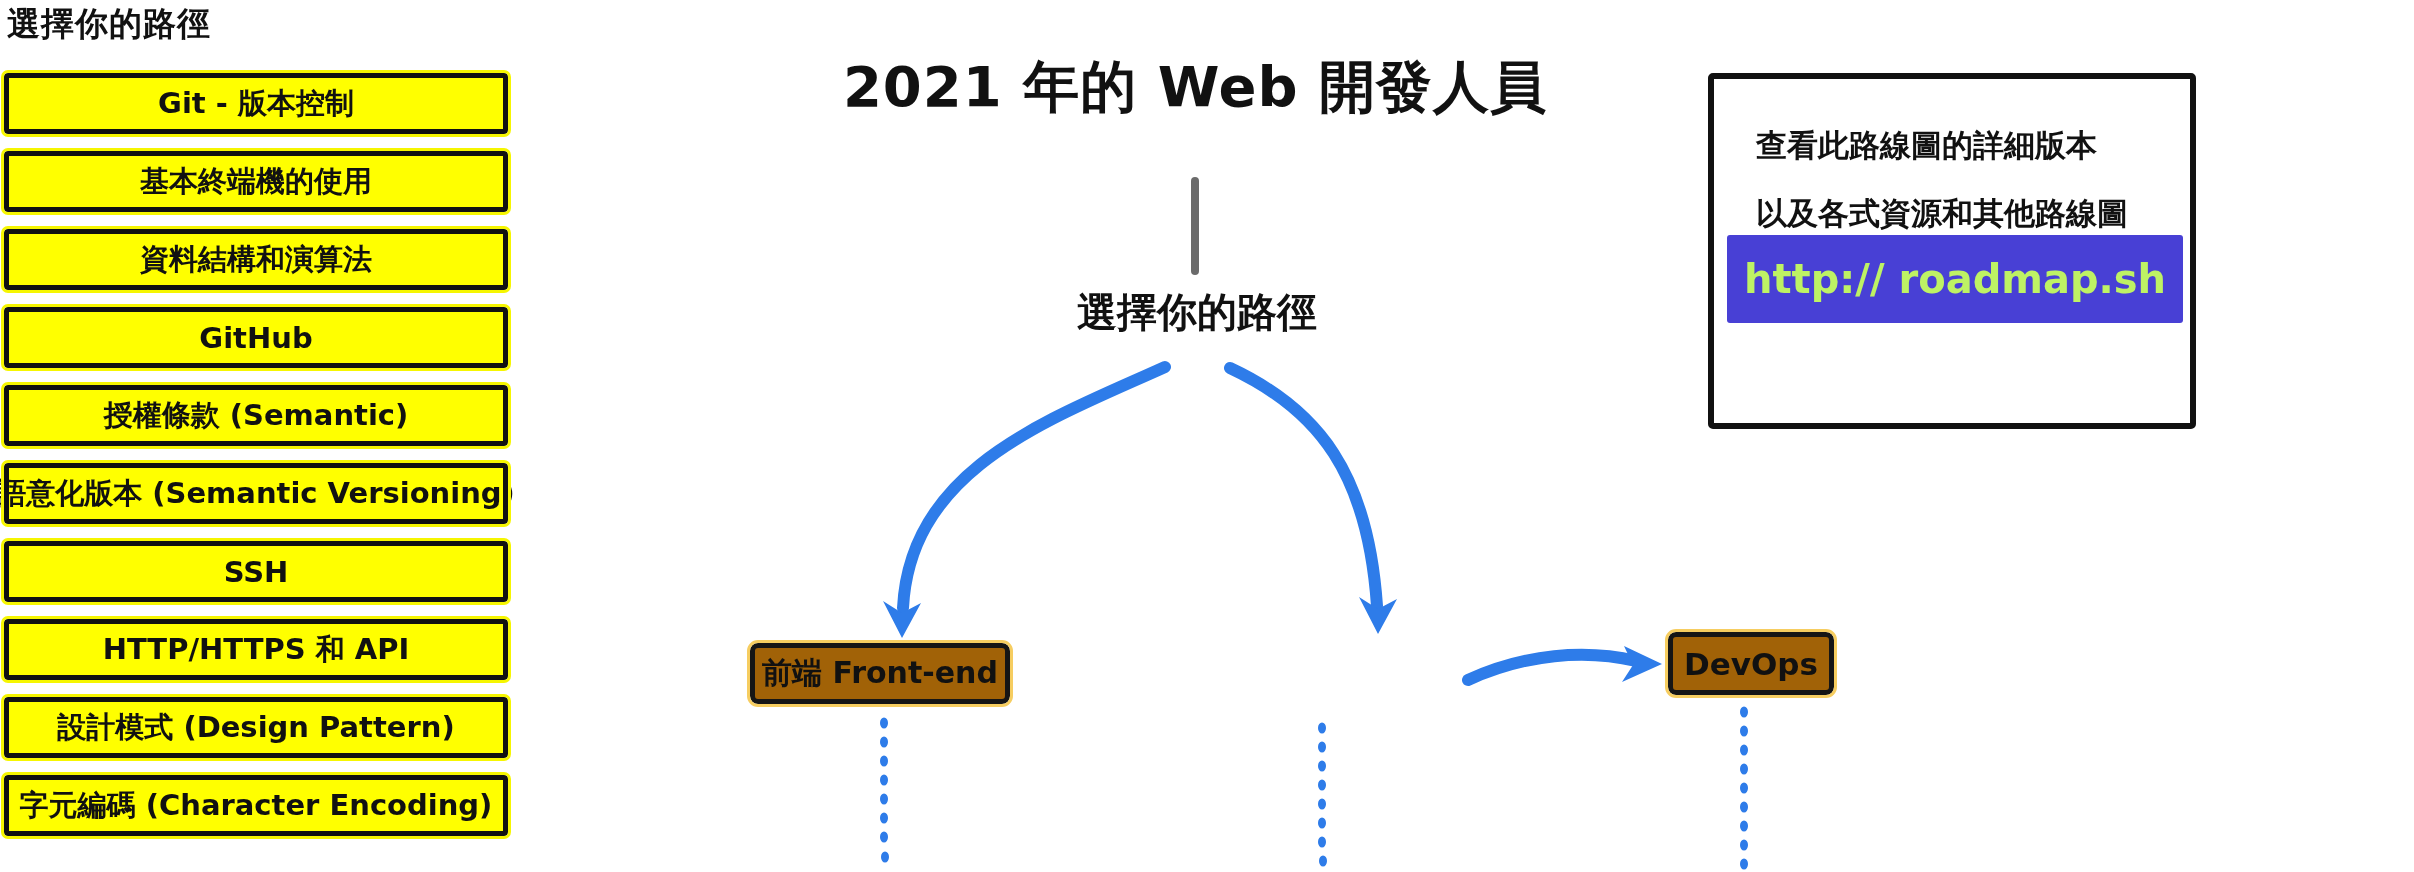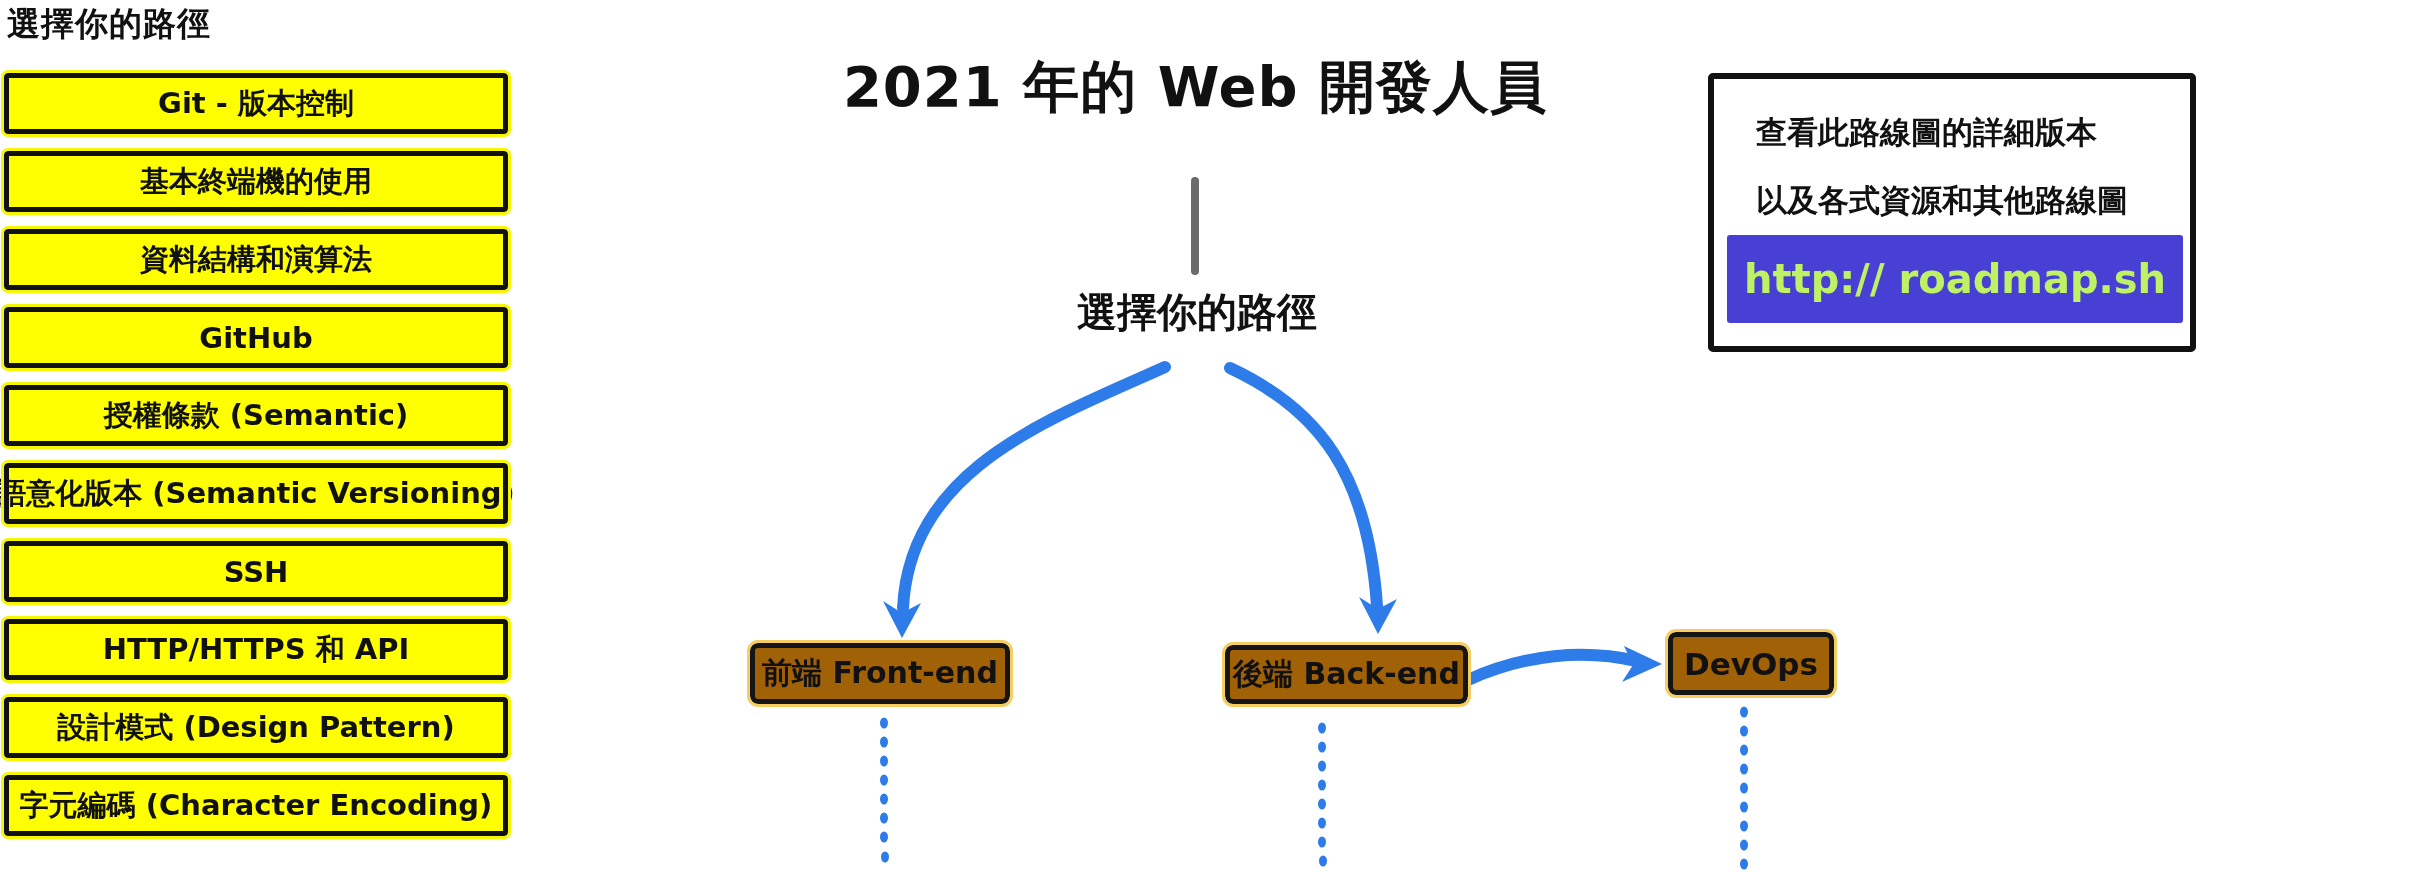--- a/index.html
+++ b/index.html
@@ -38,22 +38,22 @@
     position:absolute;box-sizing:border-box;
     background:#a16207;border:5px solid #151515;border-radius:8px;outline:3px solid #f6cd60;
     display:flex;align-items:center;justify-content:center;
     font-weight:bold;white-space:nowrap;
   }
   .node.fe{left:750px;top:643px;width:260px;height:61px;font-size:30px;}
   .node.be{left:1225px;top:645px;width:243px;height:59px;font-size:30px;}
   .node.do{left:1668px;top:632px;width:166px;height:63px;font-size:31px;}
   
   .info{
-    position:absolute;left:1708px;top:73px;width:488px;height:279px;box-sizing:border-box;
-    background:#ffffff;border:6px solid #111;border-radius:5px;padding:19px 0 0 42px;
+    position:absolute;left:1708px;top:73px;width:488px;height:356px;box-sizing:border-box;
+    background:#ffffff;border:6px solid #111;border-radius:5px;padding:32px 0 0 42px;
   }
   .info-line{font-size:31px;font-weight:600;line-height:68px;white-space:nowrap;}
   .btn{
     position:absolute;left:13px;top:156px;width:456px;height:88px;
     background:#4840D5;border-radius:3px;display:flex;align-items:center;justify-content:center;
     color:#bef264;font-size:40px;font-weight:bold;text-decoration:none;white-space:nowrap;cursor:pointer;
   }
 </style>
 </head>
 <body>
@@ -116,21 +116,20 @@
         <ellipse cx="1744" cy="769" rx="4" ry="5.5"></ellipse>
       <ellipse cx="1744" cy="788" rx="4" ry="5.5"></ellipse>
         <ellipse cx="1744" cy="807" rx="4" ry="5.5"></ellipse>
       <ellipse cx="1744" cy="826" rx="4" ry="5.5"></ellipse>
         <ellipse cx="1744" cy="845" rx="4" ry="5.5"></ellipse>
       <ellipse cx="1744" cy="864" rx="4" ry="5.5"></ellipse>
     </g>
   </svg>
 
   <div class="node fe">前端 Front-end</div>
-  <div class="node be">後端 Back-end</div>
   <div class="node do">DevOps</div>
 
   <div class="info">
     <div class="info-line">查看此路線圖的詳細版本</div>
     <div class="info-line">以及各式資源和其他路線圖</div>
     <a class="btn">http:// roadmap.sh</a>
   </div>
 
 </div>
 

